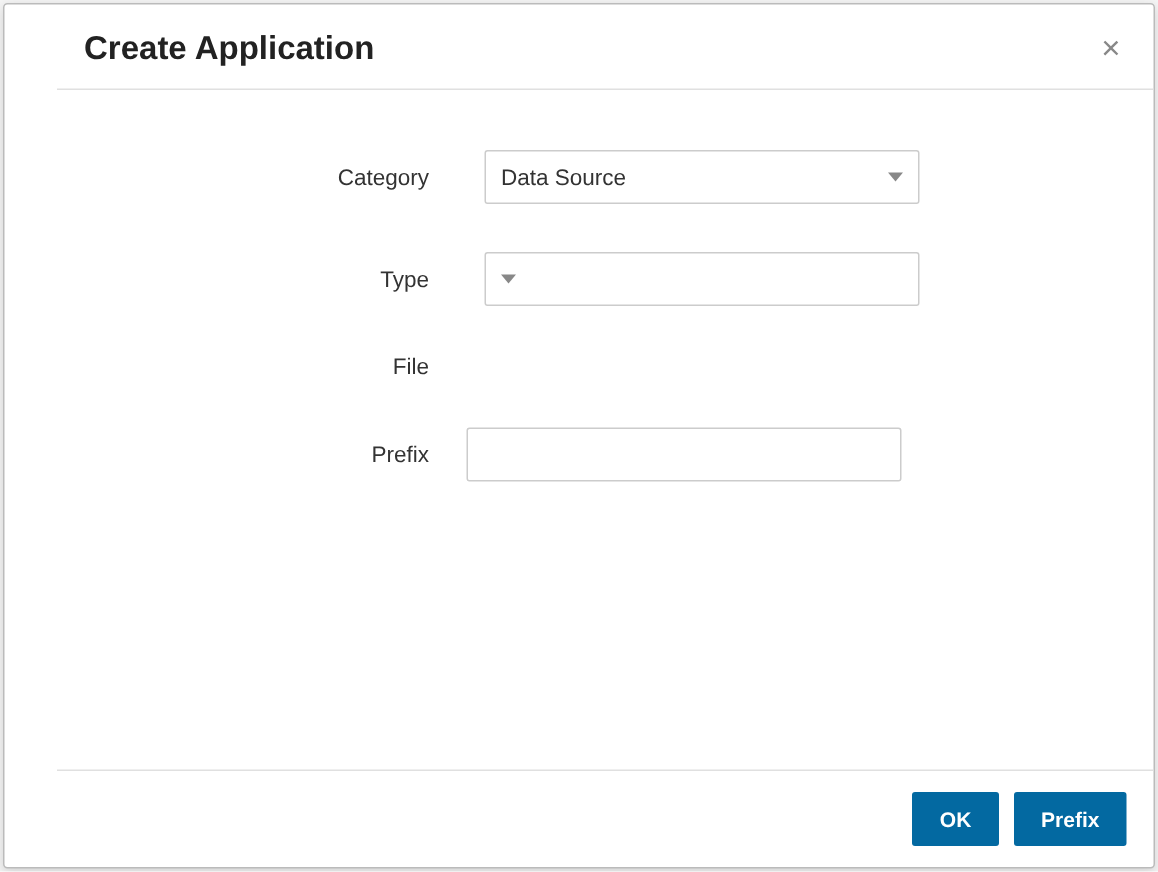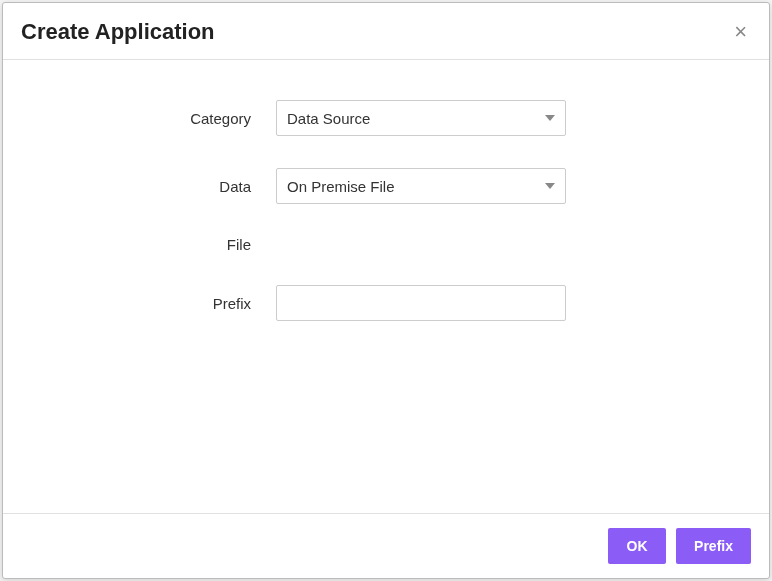--- a/index.html
+++ b/index.html
@@ -13,20 +13,21 @@
     .dialog {
       width: 768px;
       height: 577px;
       margin: 2px;
       background: #fff;
       border: 1px solid #bbb;
       border-radius: 3px;
       box-shadow: 0 2px 8px rgba(0,0,0,0.15);
       display: flex;
       flex-direction: column;
+      padding-left: 35px;
     }
     .dialog-header {
       display: flex;
       justify-content: space-between;
       align-items: center;
       padding: 16px 18px 14px 18px;
       border-bottom: 1px solid #e0e0e0;
     }
     .dialog-title {
       font-size: 22px;
@@ -65,20 +66,21 @@
       position: relative;
       width: 290px;
       height: 36px;
       border: 1px solid #ccc;
       border-radius: 2px;
       background: #fff;
       display: flex;
       align-items: center;
       padding: 0 10px;
       cursor: pointer;
+      margin-left: 12px;
     }
     .select-value {
       flex: 1;
       font-size: 15px;
       color: #333;
     }
     .chevron-down-icon {
       width: 0;
       height: 0;
       border-left: 5px solid transparent;
@@ -112,21 +114,21 @@
     }
     .btn {
       min-width: 58px;
       height: 36px;
       padding: 0 18px;
       border: none;
       border-radius: 2px;
       font-size: 14px;
       font-weight: bold;
       color: #fff;
-      background: #8b5cf6;
+      background: #0369a1;
       cursor: pointer;
     }
   </style>
 </head>
 <body>
 
 <div class="dialog">
 
   <div class="dialog-header">
     <div class="dialog-title">Create Application</div>
@@ -139,24 +141,23 @@
       <div class="form-label">Category</div>
       <div class="form-control-wrap">
         <div class="select-control">
           <span class="select-value">Data Source</span>
           <span class="chevron-down-icon"></span>
         </div>
       </div>
     </div>
 
     <div class="form-row">
-      <div class="form-label">Data</div>
+      <div class="form-label">Type</div>
       <div class="form-control-wrap">
         <div class="select-control">
-          <span class="select-value">On Premise File</span>
           <span class="chevron-down-icon"></span>
         </div>
       </div>
     </div>
 
     <div class="form-row">
       <div class="form-label">File</div>
     </div>
 
     <div class="form-row">

